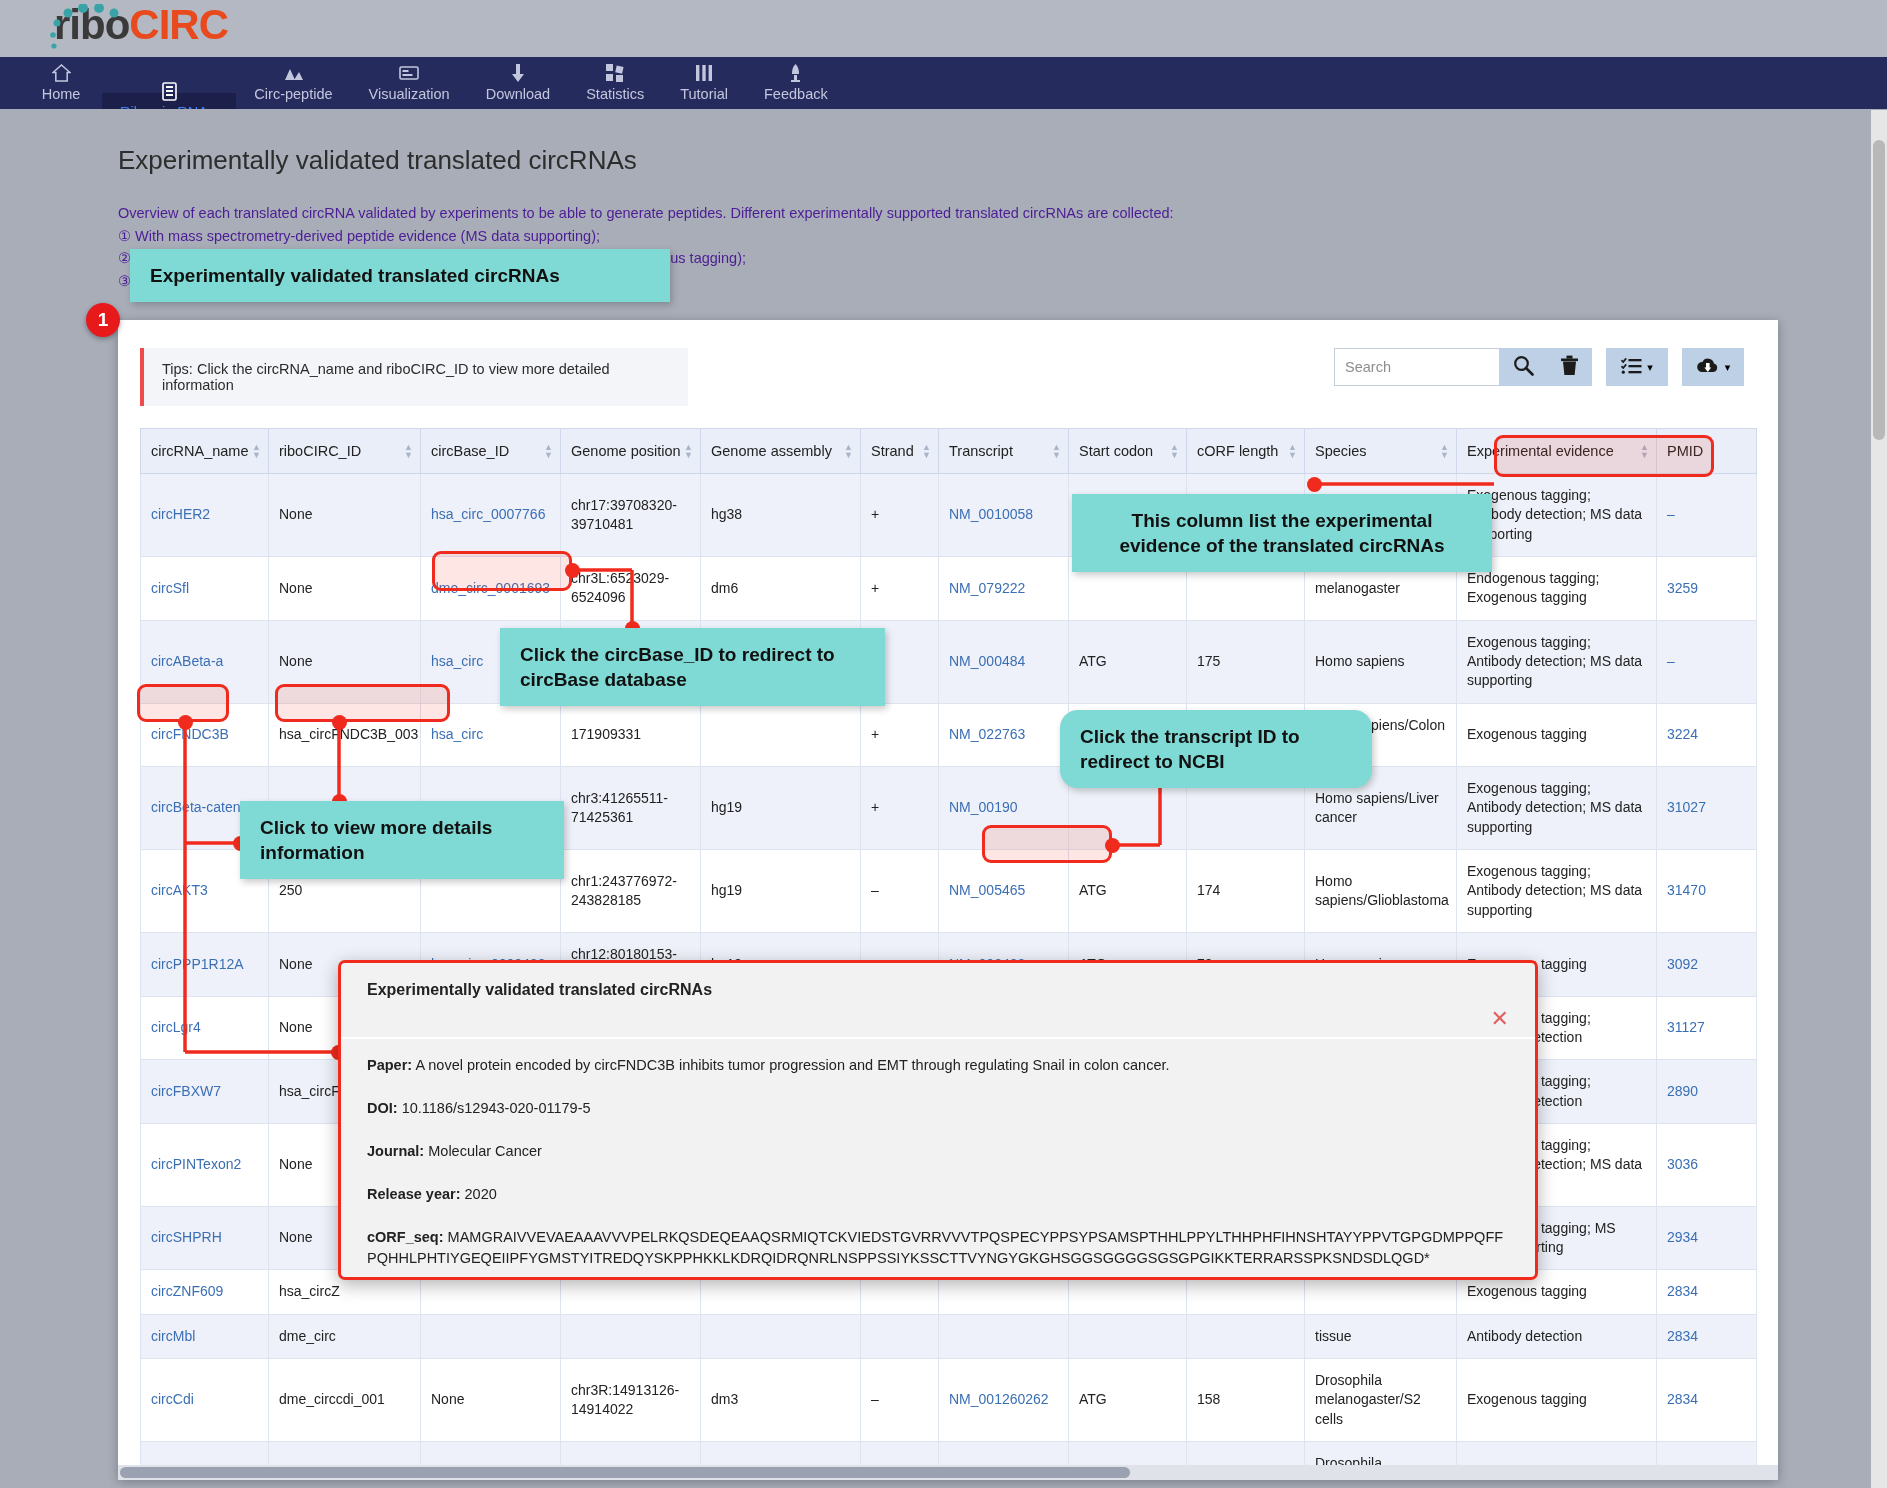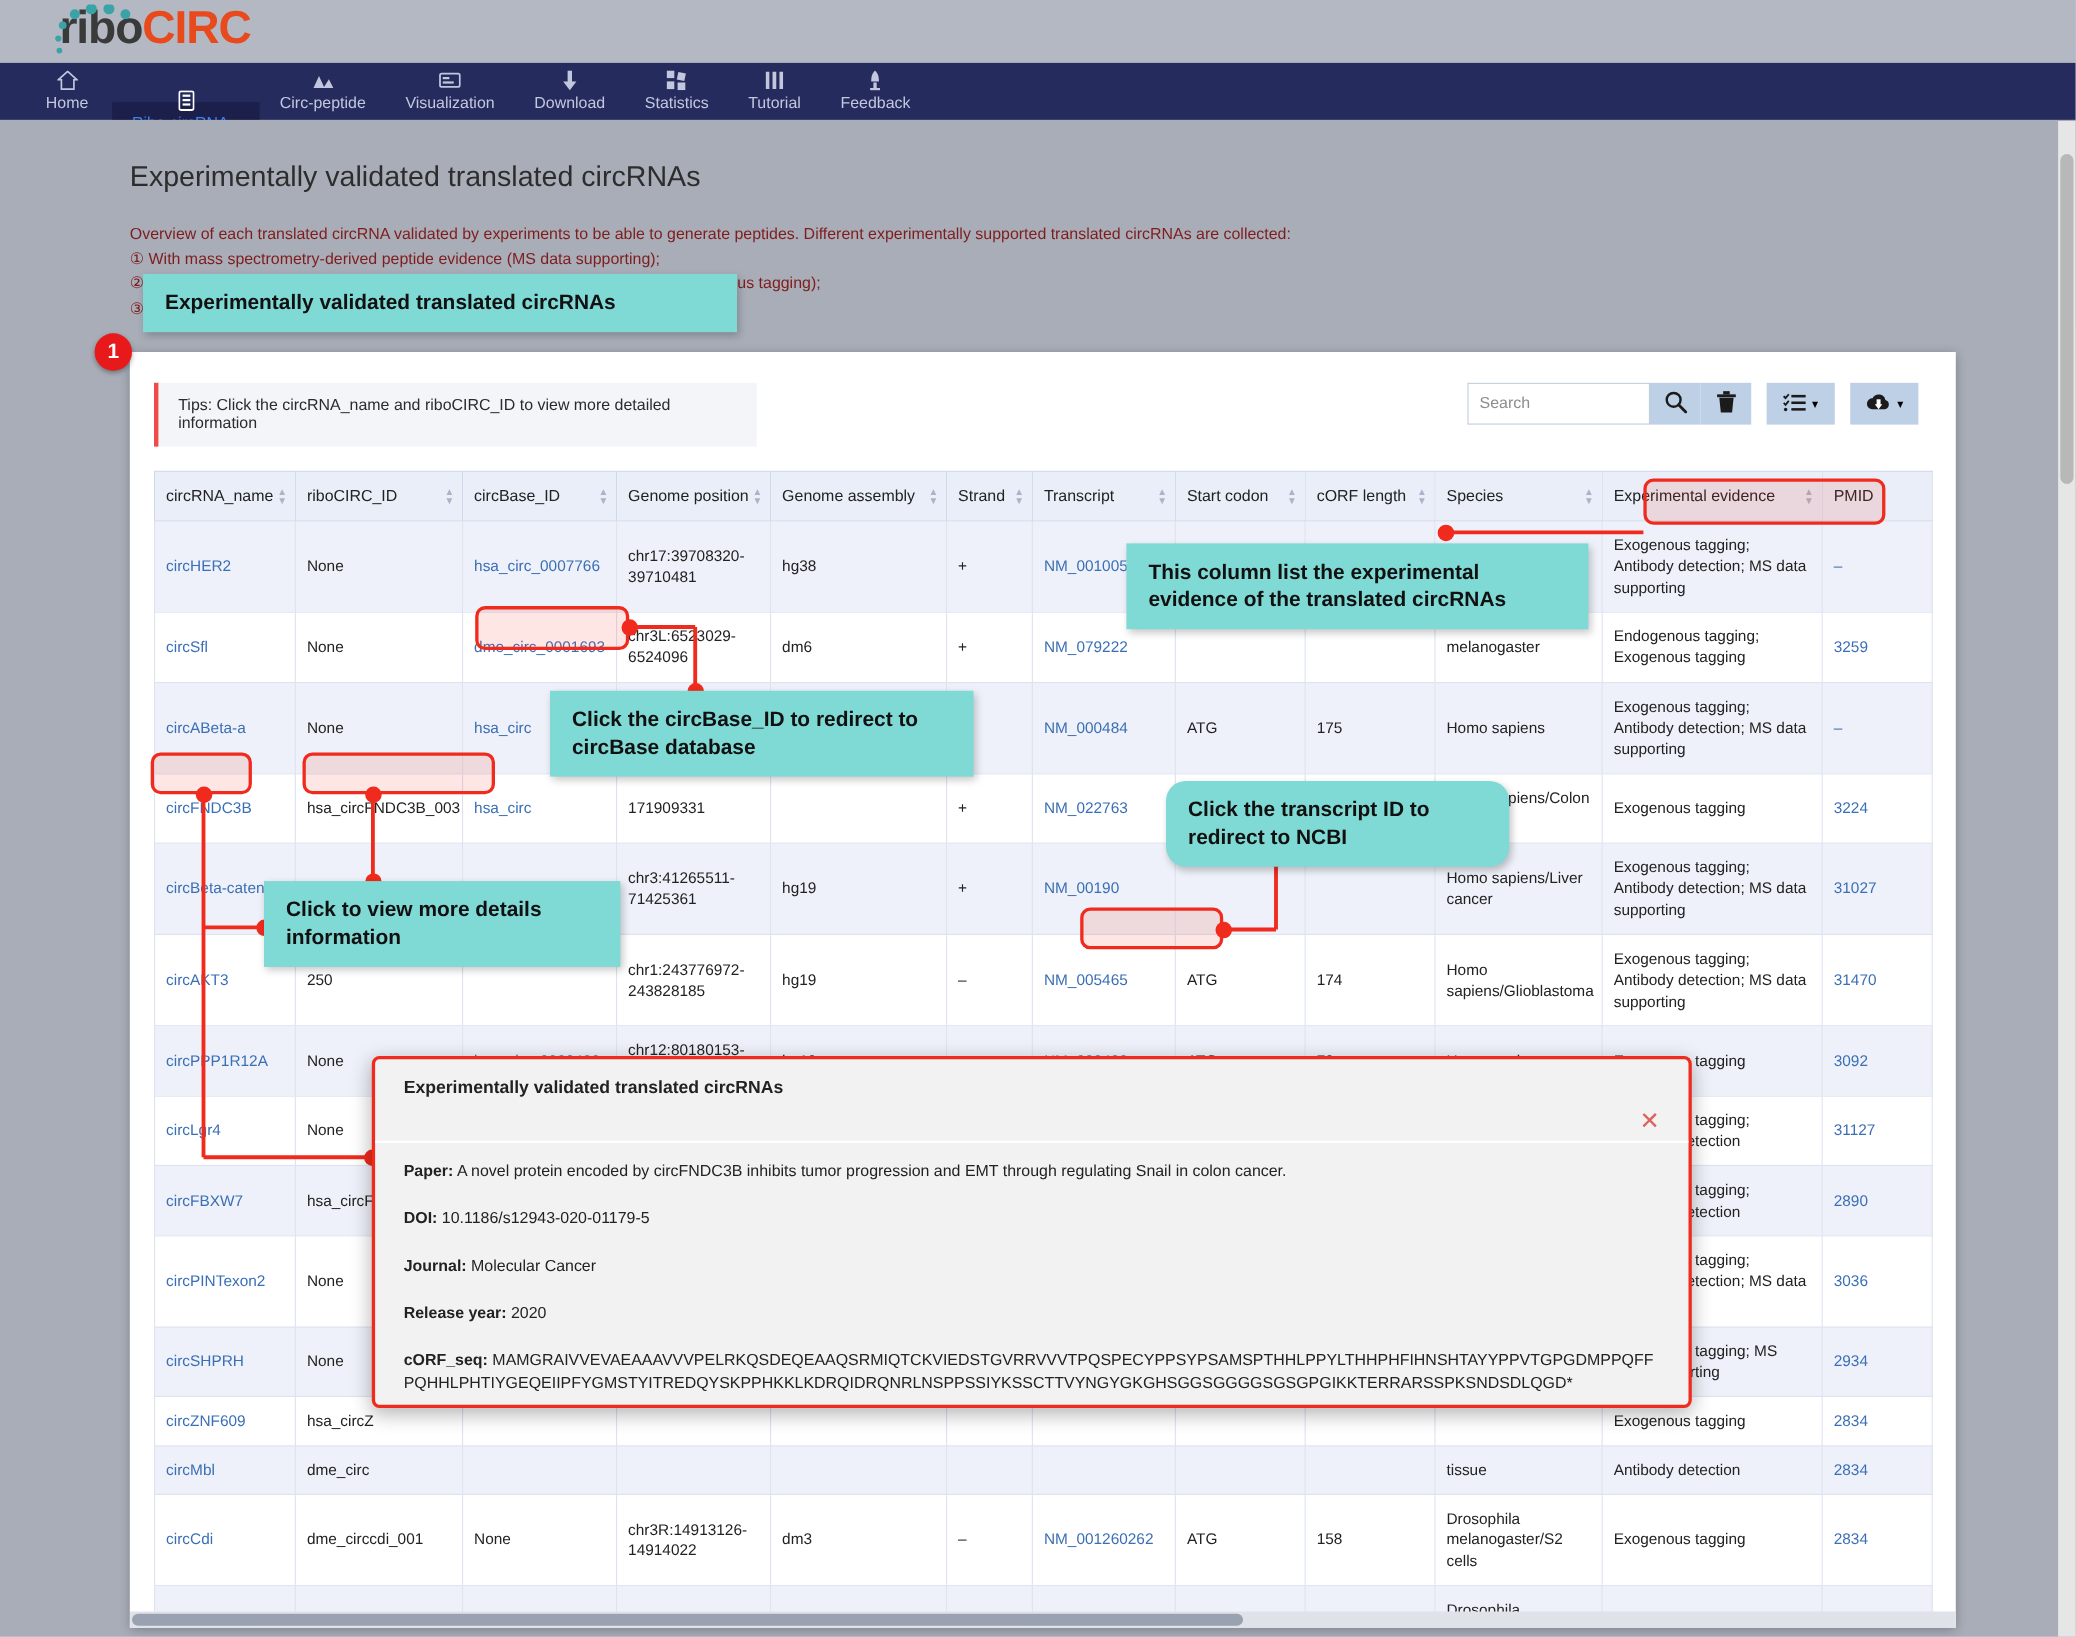--- a/index.html
+++ b/index.html
@@ -37,21 +37,21 @@
   .nav-label { white-space:nowrap; }
   .content-area {
     background:#a8adb8;
     padding:36px 0 0 0;
     position:relative;
   }
   .page-title {
     font-size:26px; color:#2d2d2d; font-weight:normal;
     margin:0 0 26px 118px;
   }
-  .desc { margin-left:118px; font-size:14.5px; color:#7f1d1d; line-height:1.56; max-width:1180px;}
+  .desc { margin-left:118px; font-size:14.5px; color:#4c1d95; line-height:1.56; max-width:1180px;}
   .desc div { white-space:nowrap; }
 
   
   .card {
     position:absolute; left:118px; top:320px;
     width:1660px; height:1160px;
     background:#ffffff;
     box-shadow:0 2px 10px rgba(0,0,0,0.28);
     overflow:hidden;
   }
@@ -586,21 +586,21 @@
   </div>
   <div class="hscroll-card">
     <div class="hthumb-card"></div>
   </div>
 </div>
 
 <div class="step-badge" style="left:86px; top:303px;">1</div>
 
 <div class="callout" style="left:130px; top:249px; width:500px;">Experimentally validated translated circRNAs</div>
 
-<div class="callout" style="left:1024px; top:494px; width:380px;">This column list the experimental evidence of the translated circRNAs</div>
+<div class="callout" style="left:1072px; top:494px; width:380px;text-align:center;">This column list the experimental evidence of the translated circRNAs</div>
 
 <div class="callout" style="left:500px; top:628px; width:345px;">Click the circBase_ID to redirect to circBase database</div>
 
 <div class="callout" style="left:240px; top:801px; width:284px;">Click to view more details information</div>
 
 <div class="callout" style="left:1060px; top:710px; width:272px;border-radius:18px;">Click the transcript ID to redirect to NCBI</div>
 
 <div class="hl" style="left:1494px; top:435px; width:220px; height:42px;"></div>
 <div class="hl" style="left:432px; top:551px; width:140px; height:40px;"></div>
 <div class="hl" style="left:137px; top:684px; width:92px; height:38px;"></div>

